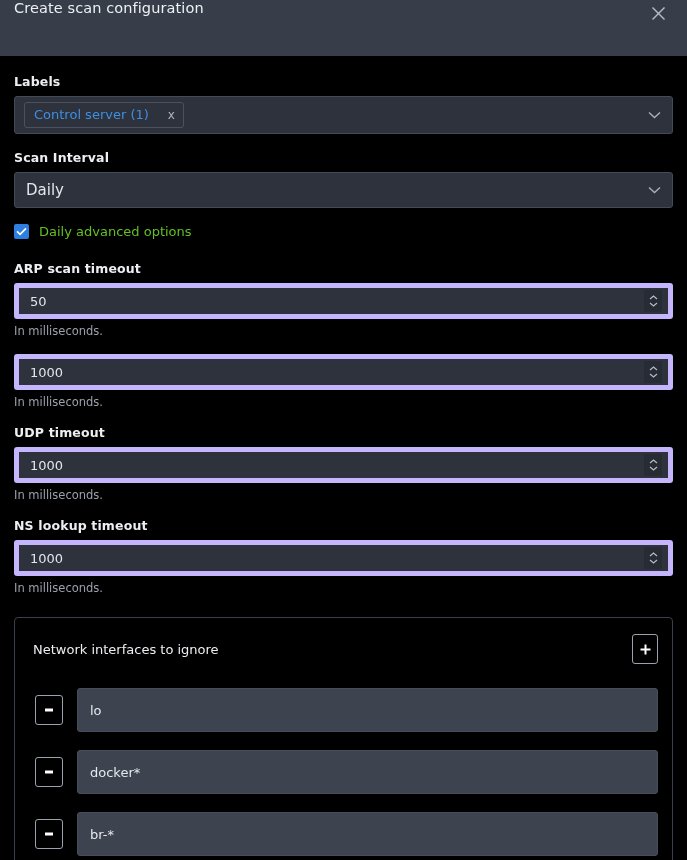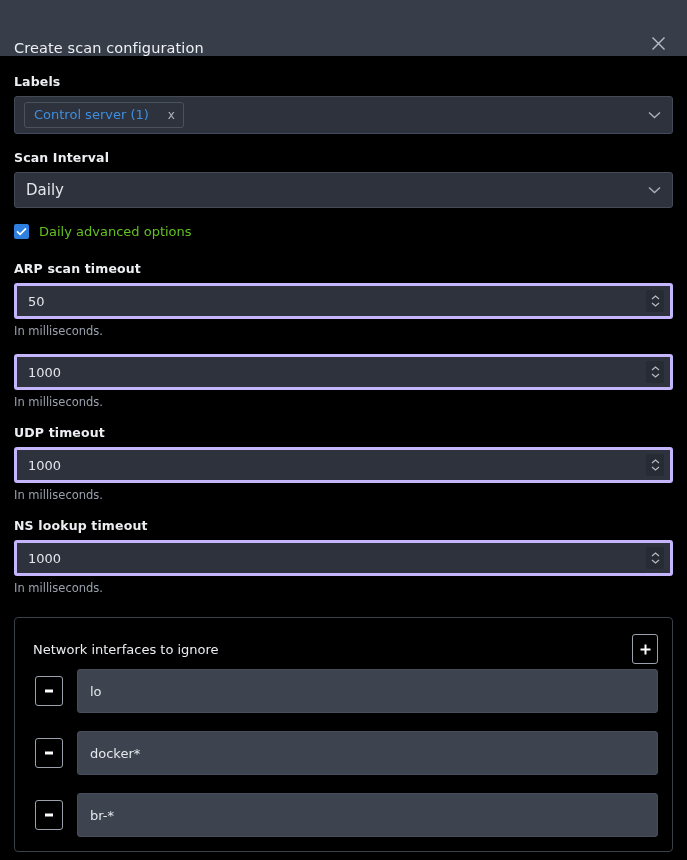--- a/index.html
+++ b/index.html
@@ -16,21 +16,21 @@
     color: #e6e8ec;
     font-size: 13px;
     -webkit-font-smoothing: antialiased;
   }
 
   
   .modal-header {
     height: 56px;
     background: #373d49;
     display: flex;
-    align-items: flex-end;
+    align-items: flex-start;
     padding: 0 16px 0 14px;
     justify-content: space-between;
   }
   .modal-title {
     font-size: 14.5px;
     color: #eef0f3;
     letter-spacing: .1px;
   }
   .close-btn {
     width: 26px; height: 26px;
@@ -141,21 +141,21 @@
   .cb svg { display: block; }
   .cb-label {
     color: #63c020;
     font-size: 13px;
   }
 
   
   .num-wrap {
     height: 36px;
     background: #2d323d;
-    border: 3px solid #c4b5fd;
+    border: 5px solid #c4b5fd;
     border-radius: 3px;
     display: flex;
     align-items: center;
     padding: 0 6px 0 11px;
     position: relative;
   }
   .num-value {
     font-size: 13px;
     color: #e3e6ea;
     flex: 1;
@@ -178,21 +178,21 @@
   .panel {
     border: 1px solid #3a4049;
     border-radius: 4px;
     padding: 16px 14px 14px 14px;
     margin-top: 22px;
   }
   .panel-head {
     display: flex;
     align-items: center;
     justify-content: space-between;
-    margin-bottom: 5px;
+    margin-bottom: 24px;
   }
   .panel-title {
     font-size: 13px;
     color: #eceef1;
     font-weight: normal;
     padding-left: 4px;
   }
   .sq-btn {
     width: 26px; height: 30px;
     border: 1px solid #9ba2ad;

